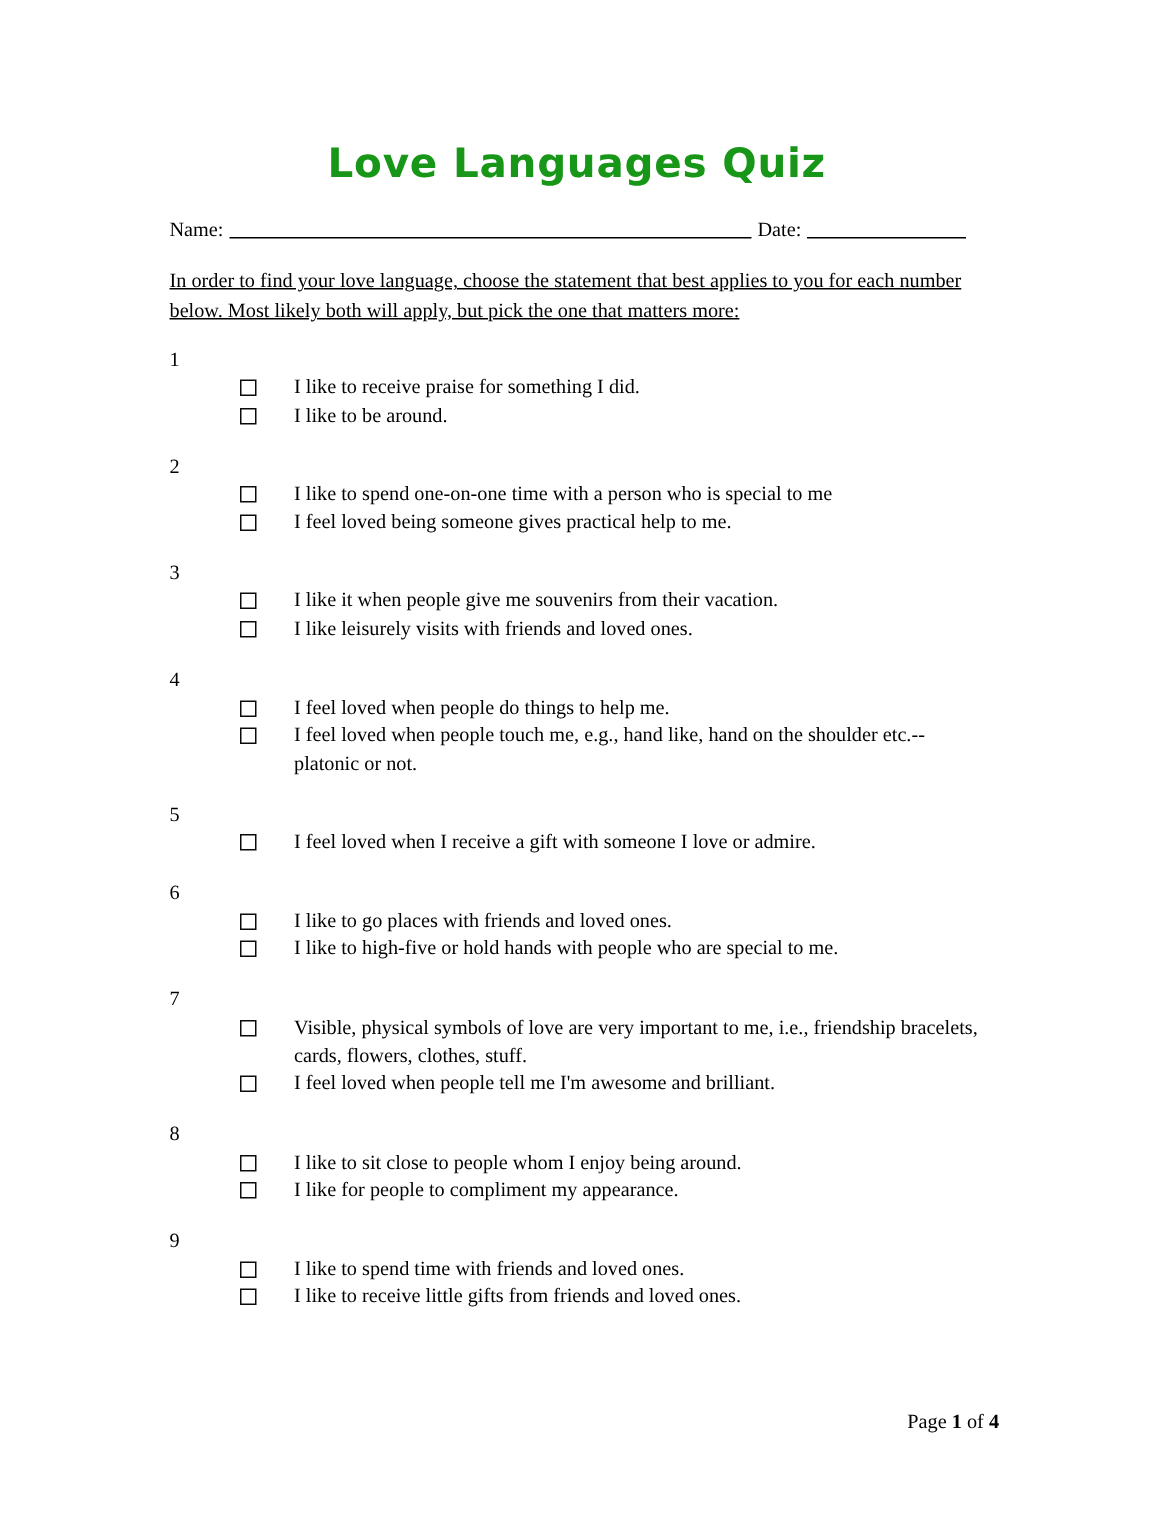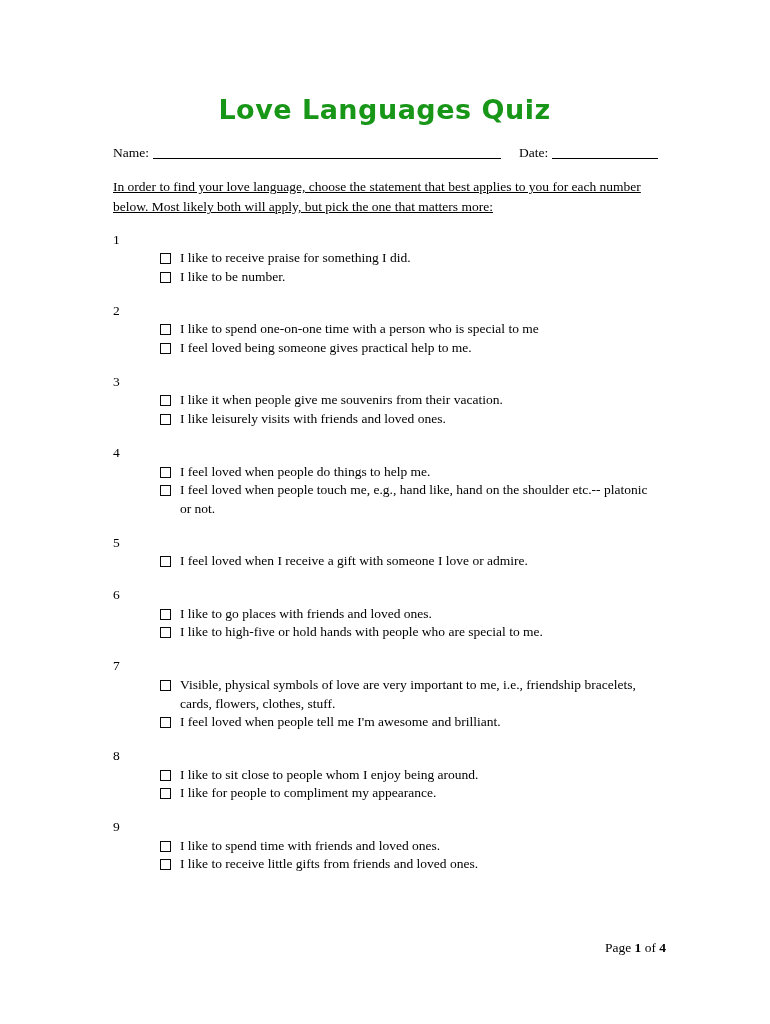--- a/index.html
+++ b/index.html
@@ -40,21 +40,21 @@
     white-space: nowrap;
   }
   .fill-line {
     display: inline-block;
     border-bottom: 1px solid #000;
     height: 12px;
     transform: translateY(2px);
   }
   .fill-line.name-line { width: 348px; margin-left: 4px; }
   .fill-line.date-line { width: 106px; margin-left: 4px; }
-  .date-label { margin-left: 18px; }
+  .date-label { margin-left: 4px; }
   .intro {
     margin-top: 15px;
     width: 543px;
     line-height: 20px;
     text-decoration: underline;
   }
   .questions {
     margin: 0;
   }
   .question {
@@ -64,20 +64,21 @@
     margin-top: 13px;
   }
   .q-number {
     line-height: 18.7px;
   }
   .option {
     display: flex;
     align-items: flex-start;
     margin-left: 47px;
     line-height: 18.7px;
+    gap: 16px;
   }
   .checkbox {
     flex: 0 0 auto;
     width: 9px;
     height: 9px;
     border: 1.5px solid #0a0a0a;
     margin-top: 4px;
     margin-right: 9px;
     background: #ffffff;
   }
@@ -108,21 +109,21 @@
   <div class="questions">
 
     <div class="question">
       <div class="q-number">1</div>
       <div class="option">
         <span class="checkbox"></span>
         <span class="option-text">I like to receive praise for something I did.</span>
       </div>
       <div class="option">
         <span class="checkbox"></span>
-        <span class="option-text">I like to be number.</span>
+        <span class="option-text">I like to be around.</span>
       </div>
     </div>
 
     <div class="question">
       <div class="q-number">2</div>
       <div class="option">
         <span class="checkbox"></span>
         <span class="option-text">I like to spend one-on-one time with a person who is special to me</span>
       </div>
       <div class="option">

